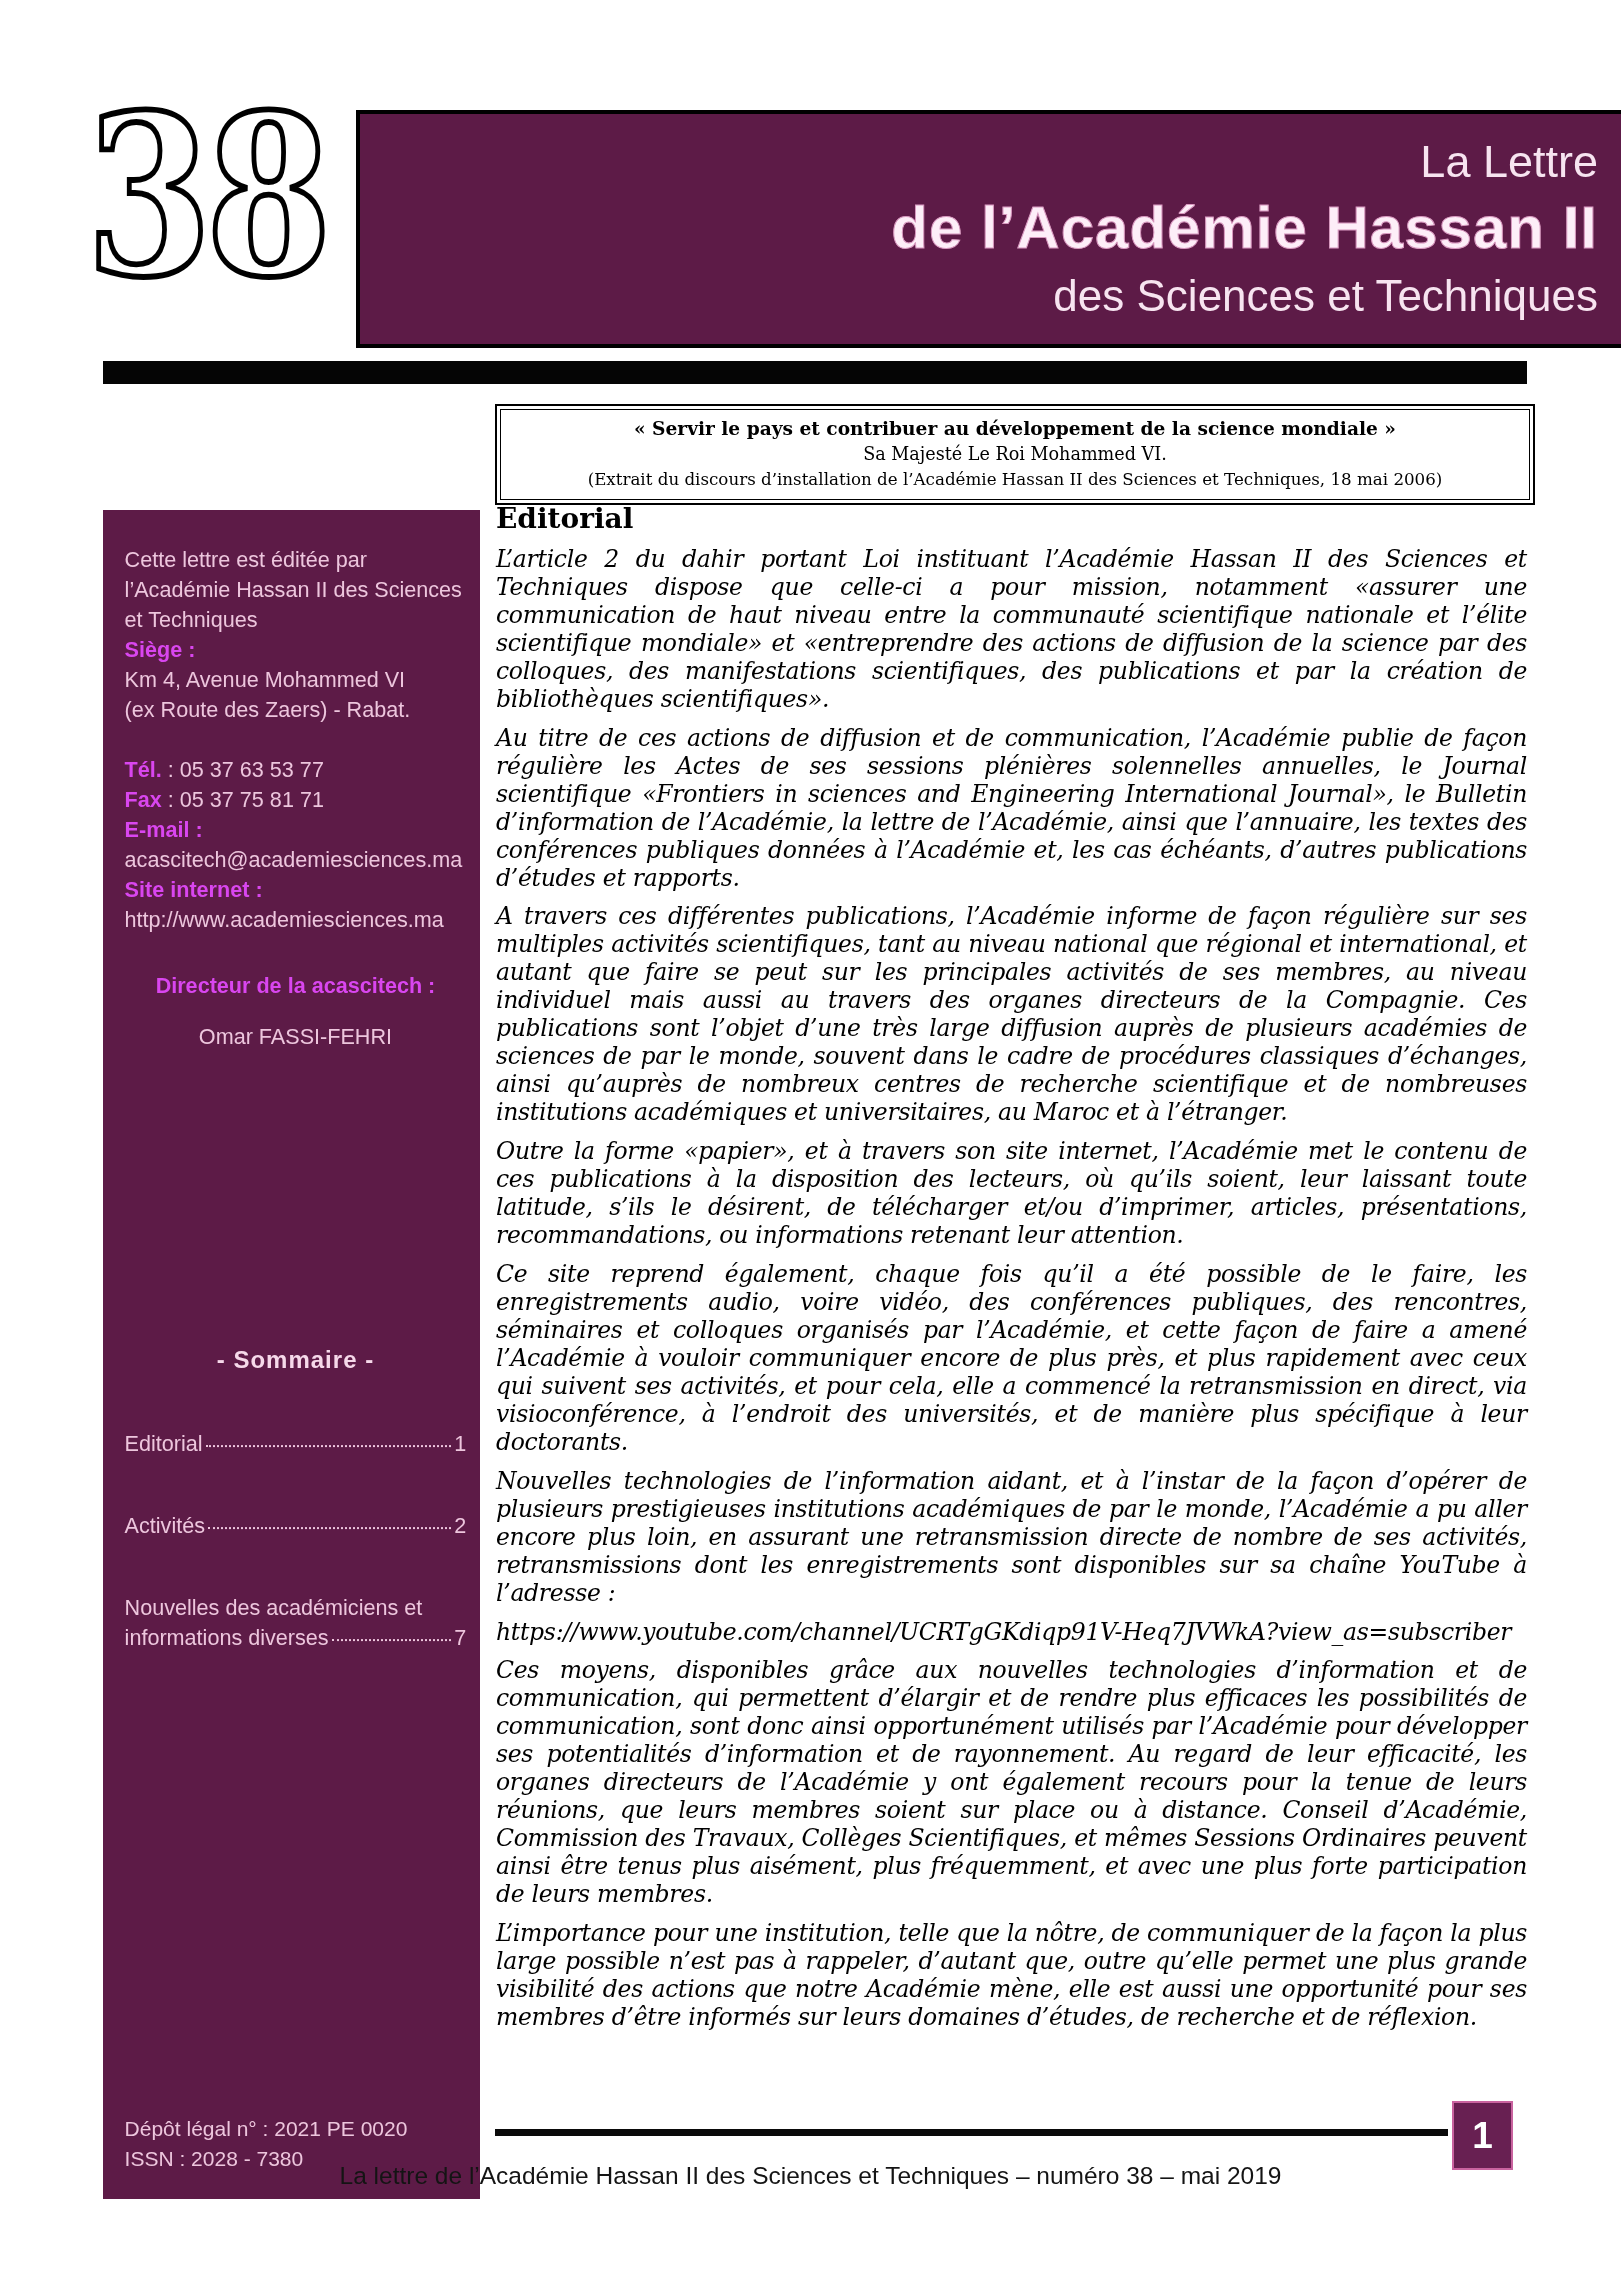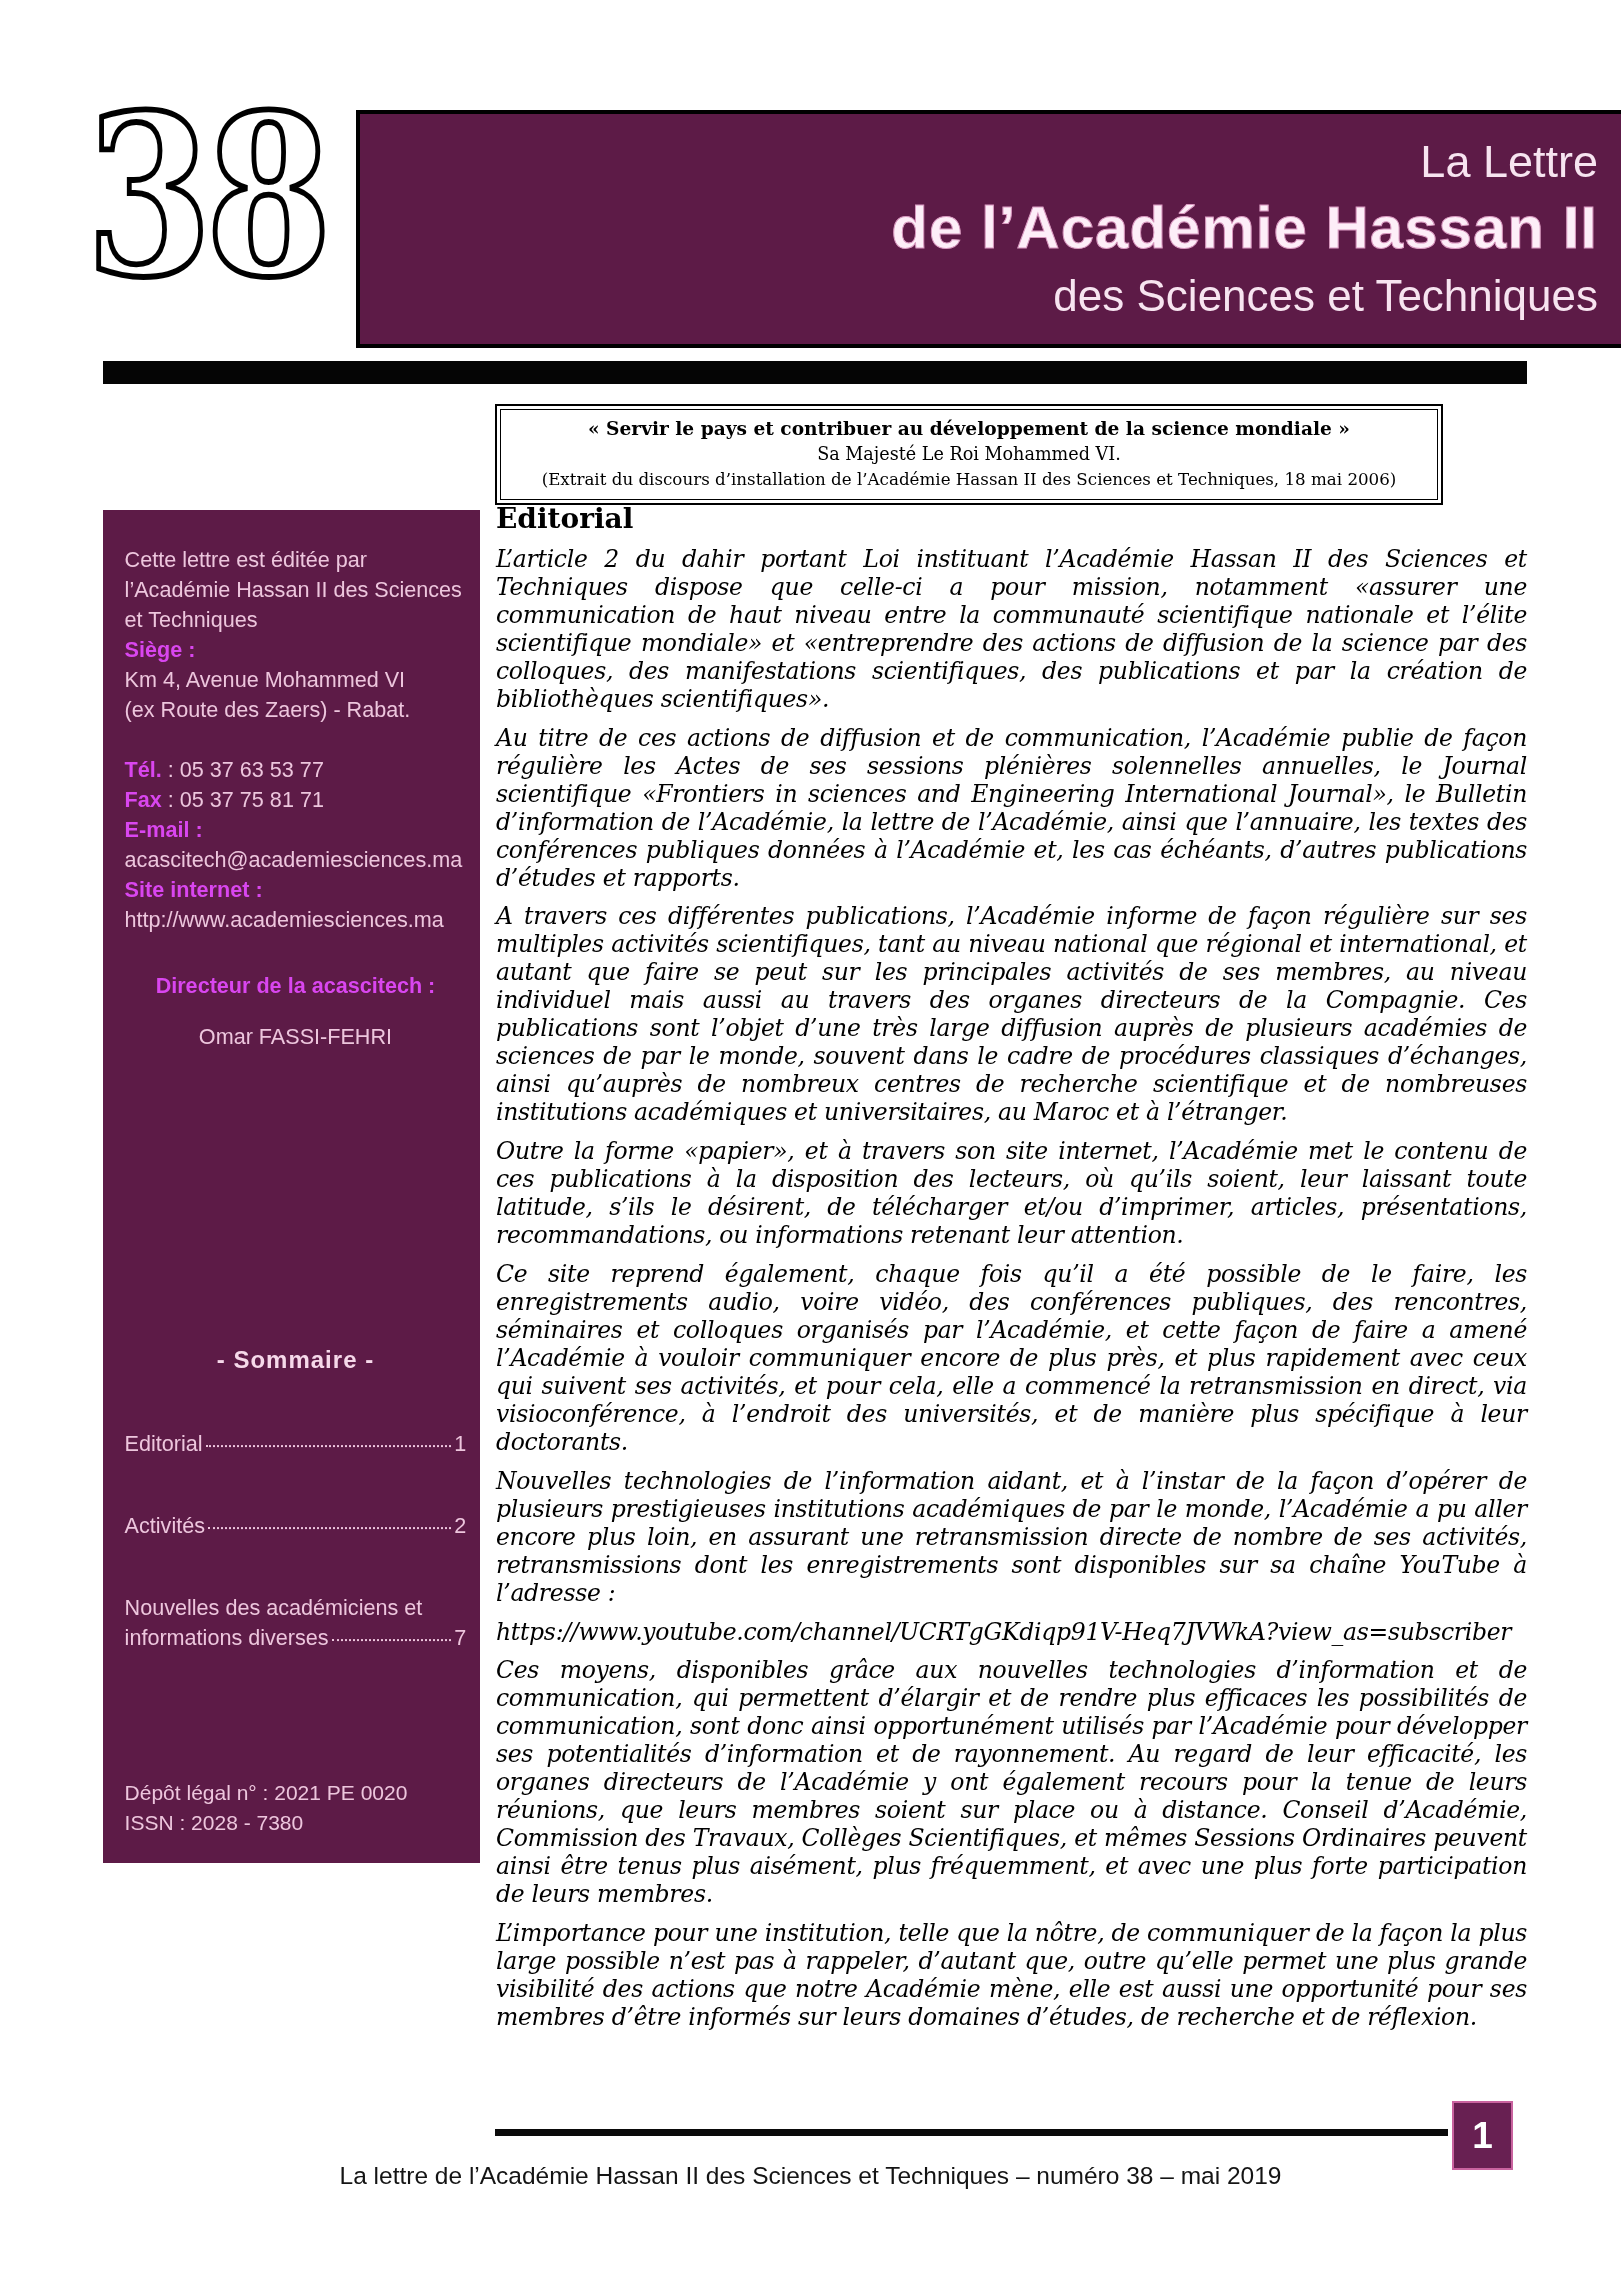--- a/index.html
+++ b/index.html
@@ -22,28 +22,28 @@
     color:#f7e4f0;font-family:Liberation Sans, sans-serif;
   }
   .header-line1{font-size:45px;line-height:59px;}
   .header-line2{
     font-size:60px;line-height:74px;font-weight:bold;color:#fdeef8;
     -webkit-text-stroke:1px #d898bf;letter-spacing:1px;
   }
   .header-line3{font-size:44px;line-height:61px;margin-left:44px;}
   .black-bar{position:absolute;left:103px;top:361px;width:1424px;height:22.5px;background:#050505;}
   
-  .quote-box{position:absolute;left:495px;top:404px;width:948px;box-sizing:border-box;border:2px solid #000;padding:2.9px;background:#fff;}
+  .quote-box{position:absolute;left:495px;top:404px;width:1040px;box-sizing:border-box;border:2px solid #000;padding:2.9px;background:#fff;}
   .quote-inner{border:1px solid #000;padding:5.9px 11.8px 7.8px 11.8px;text-align:center;font-family:"DejaVu Serif", serif;}
   .quote-l1{font-weight:bold;font-size:18.6px;line-height:26.5px;}
   .quote-l2{font-size:17.6px;line-height:24.5px;}
   .quote-l3{font-size:16.7px;line-height:24.5px;}
   
   .sidebar{
-    position:absolute;left:103px;top:510px;width:377px;height:1353px;
+    position:absolute;left:103px;top:510px;width:377px;height:1689px;
     background:#5d1b47;color:#edc6dd;font-size:21.6px;
   }
   .sidebar .blk{position:absolute;left:21.6px;right:13.7px;line-height:30px;}
   .sb-label{font-weight:bold;color:#d946ef;}
   .sb-intro{top:35px;}
   .sb-siege{top:125px;}
   .sb-contact{top:245px;}
   .sb-director{top:461px;text-align:center;}
   .sb-director .name{margin-top:20.6px;font-weight:normal;}
   .sb-sommaire{top:835px;}

